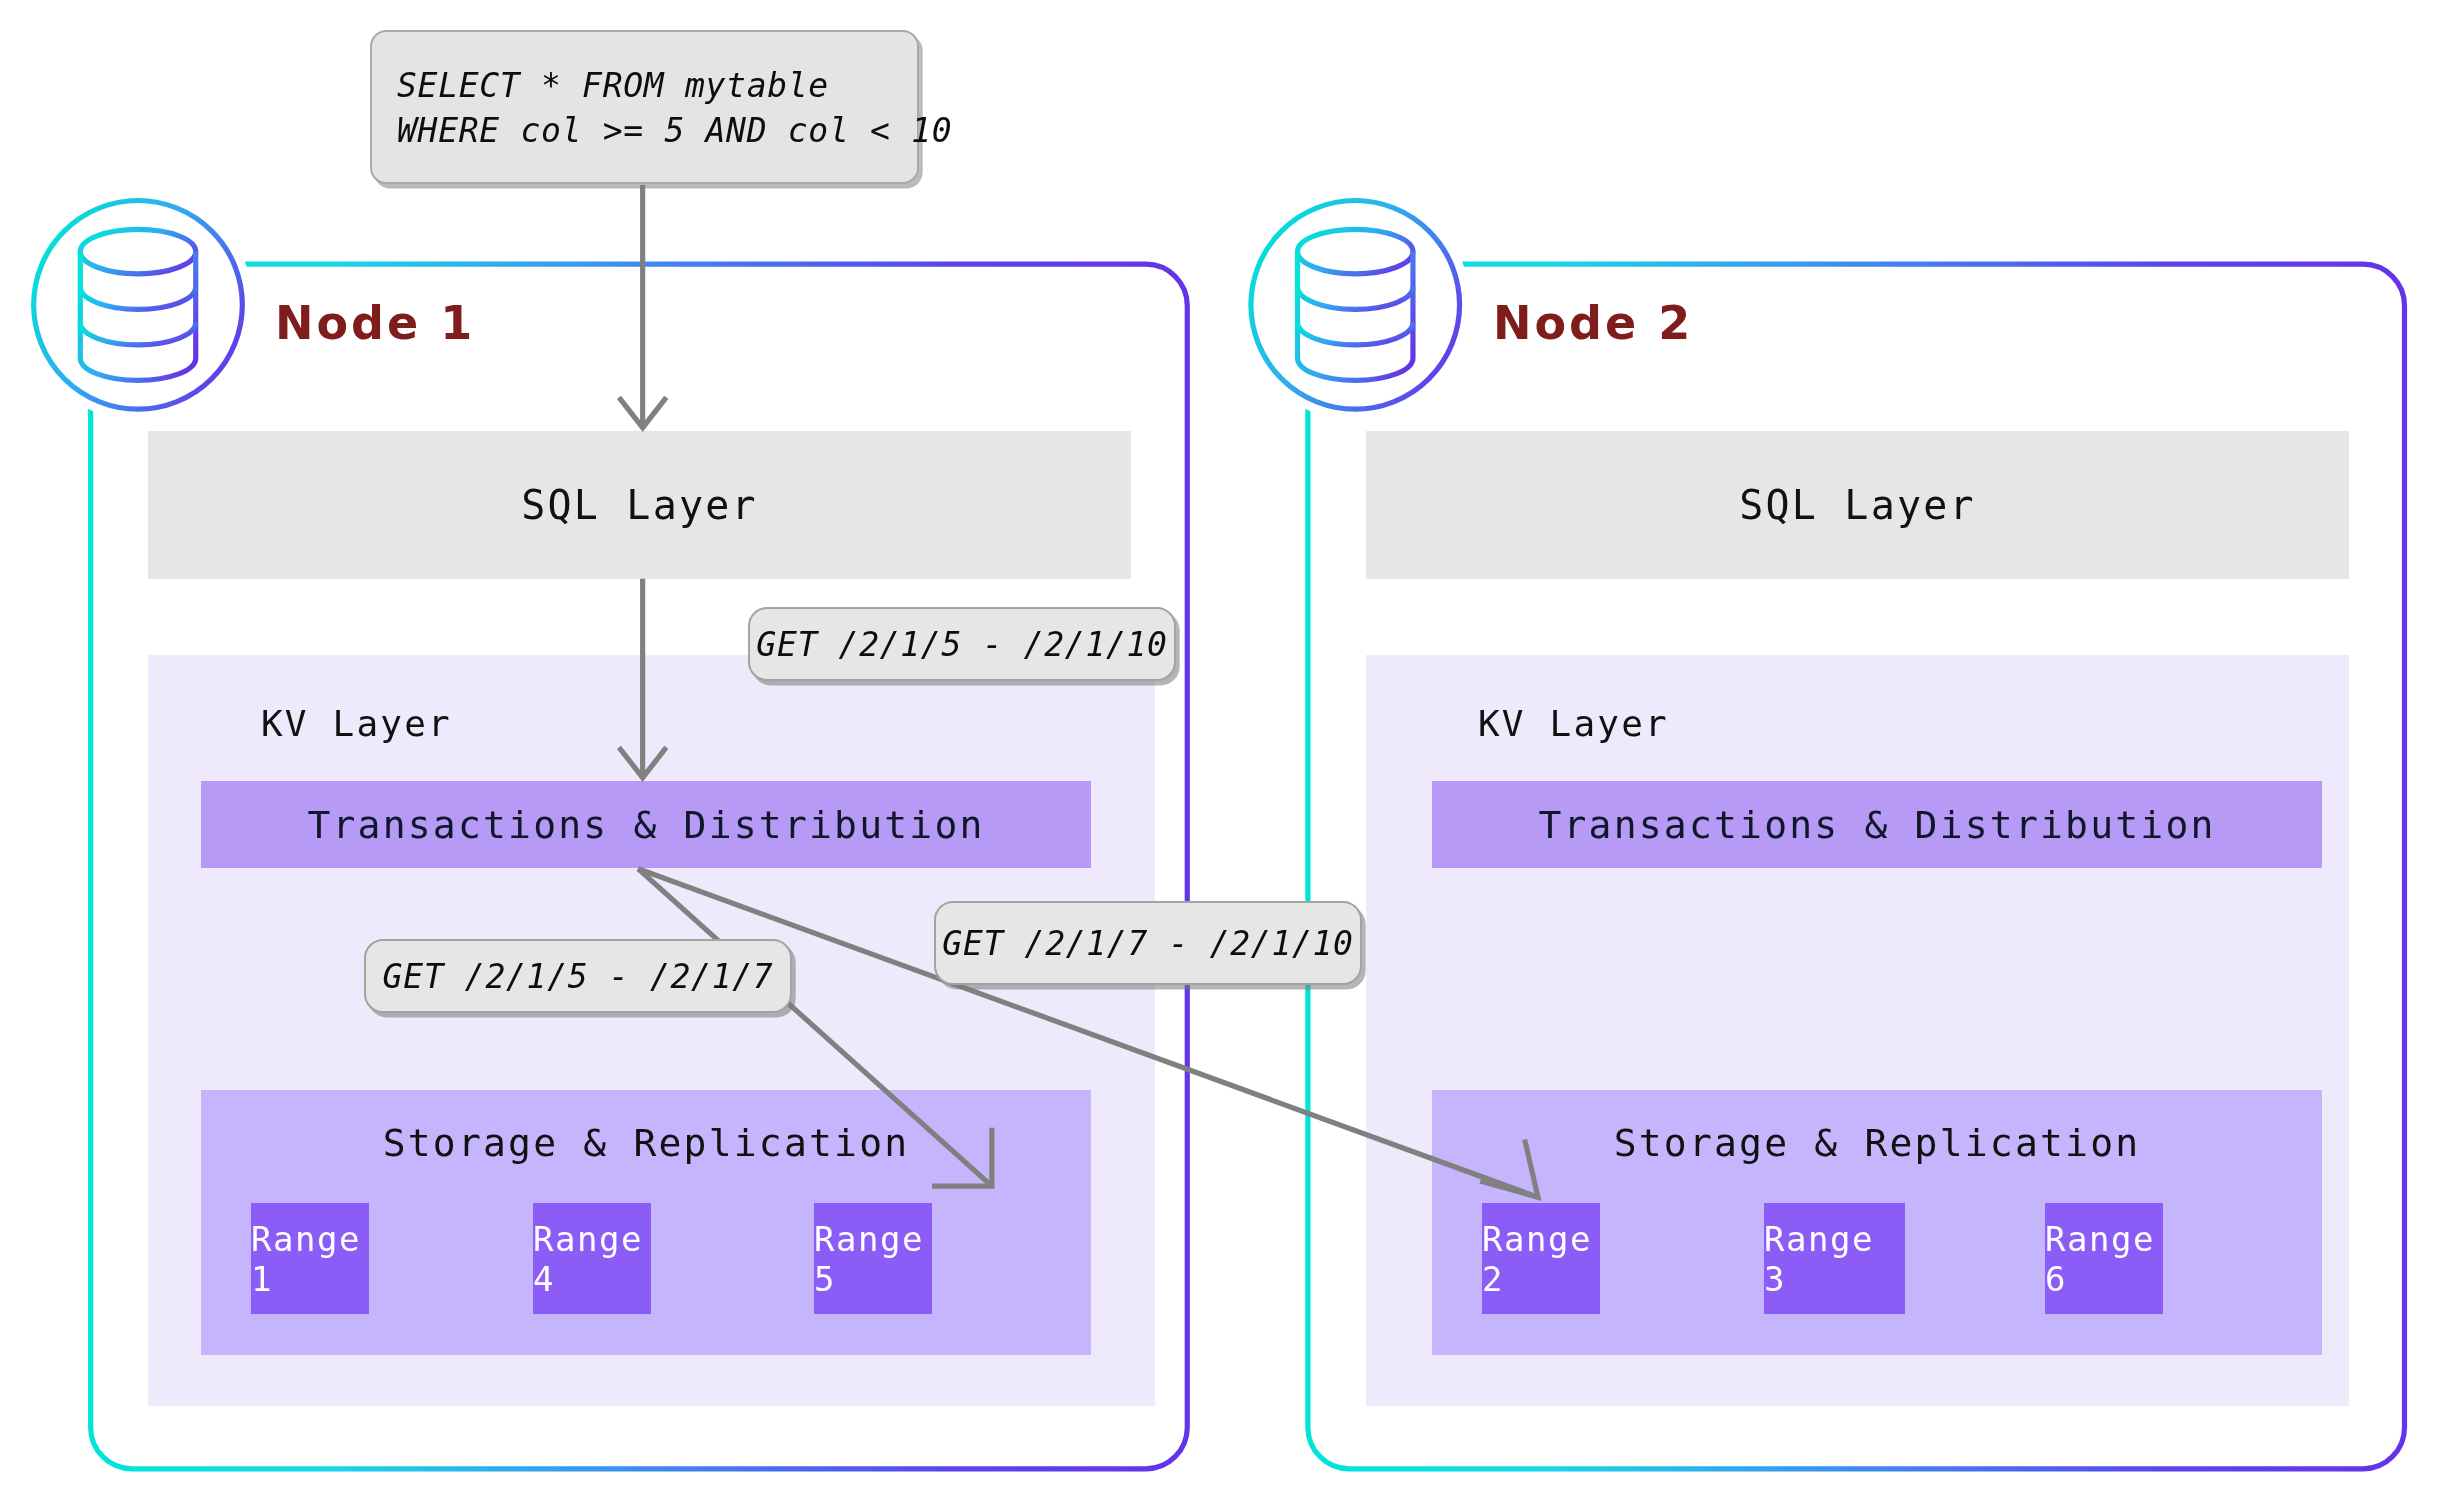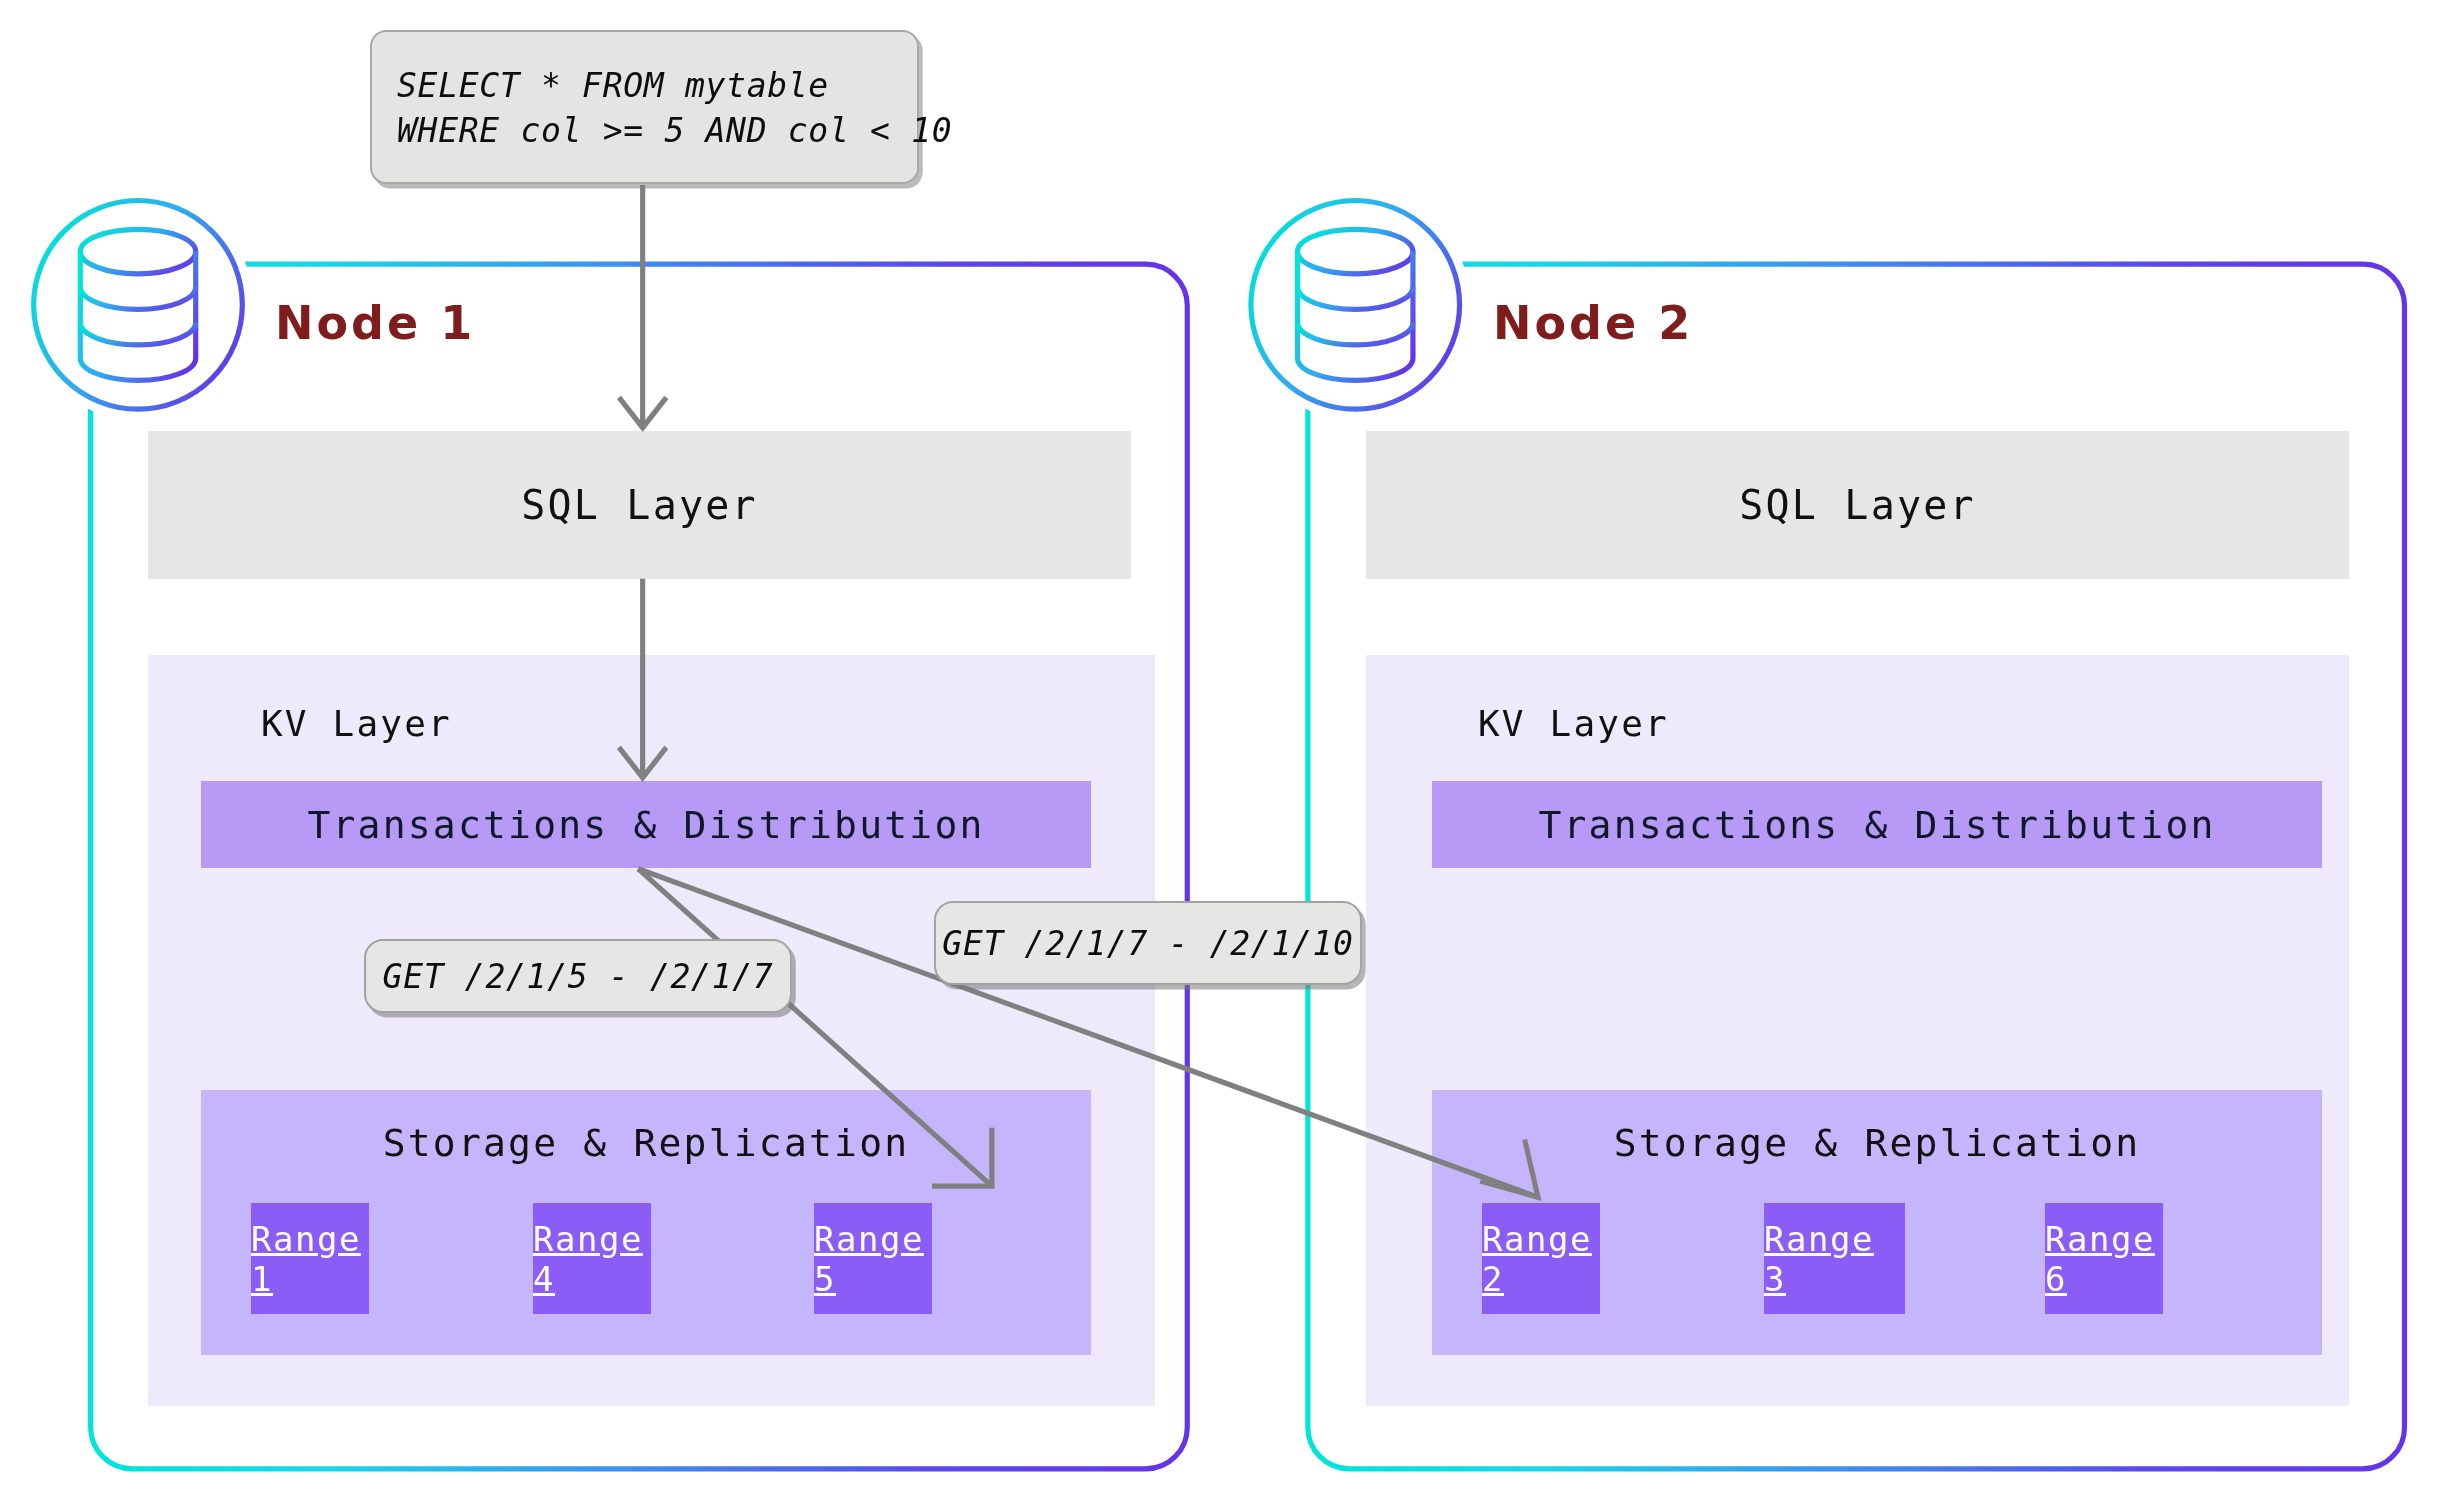--- a/index.html
+++ b/index.html
@@ -64,21 +64,21 @@
   }
   .storage-title {
     position: absolute; left: 0; right: 0; top: 31px;
     text-align: center;
     font-size: 38px; letter-spacing: 2.2px; color: #111;
   }
   .range-box {
     position: absolute;
     background: #8b5cf6;
     display: flex; align-items: center; justify-content: center;
-    font-size: 34px; letter-spacing: 1.5px; color: #ffffff; text-decoration: underline;
+    font-size: 34px; letter-spacing: 1.5px; color: #ffffff;
   }
 
   
   .callout {
     position: absolute;
     background: #e6e6e4;
     border: 2.2px solid #a3a3a3;
     border-radius: 19px;
     box-shadow: 3.7px 4.4px 0 rgba(120,120,120,0.55);
     display: flex; align-items: center; justify-content: center;
@@ -207,19 +207,20 @@
       <path d="M862 1174 L2078 1618"></path>
       <path d="M2000 1596 L2078 1618 L2060 1540"></path>
     </g>
   </svg>
 
   <div class="sql-query-box" style="left:370px; top:30px; width:549px; height:154px;">
     <div class="ln">SELECT * FROM mytable</div>
     <div class="ln">WHERE col &gt;= 5 AND col &lt; 10</div>
   </div>
 
+  <div class="callout" style="left:748px; top:607px; width:428px; height:74px;">GET /2/1/5 - /2/1/10</div>
 
   <div class="callout" style="left:364px; top:939px; width:428px; height:74px;">GET /2/1/5 - /2/1/7</div>
 
   <div class="callout" style="left:934px; top:901px; width:428px; height:84px;">GET /2/1/7 - /2/1/10</div>
 
 </div>
 
 
 </body></html>

